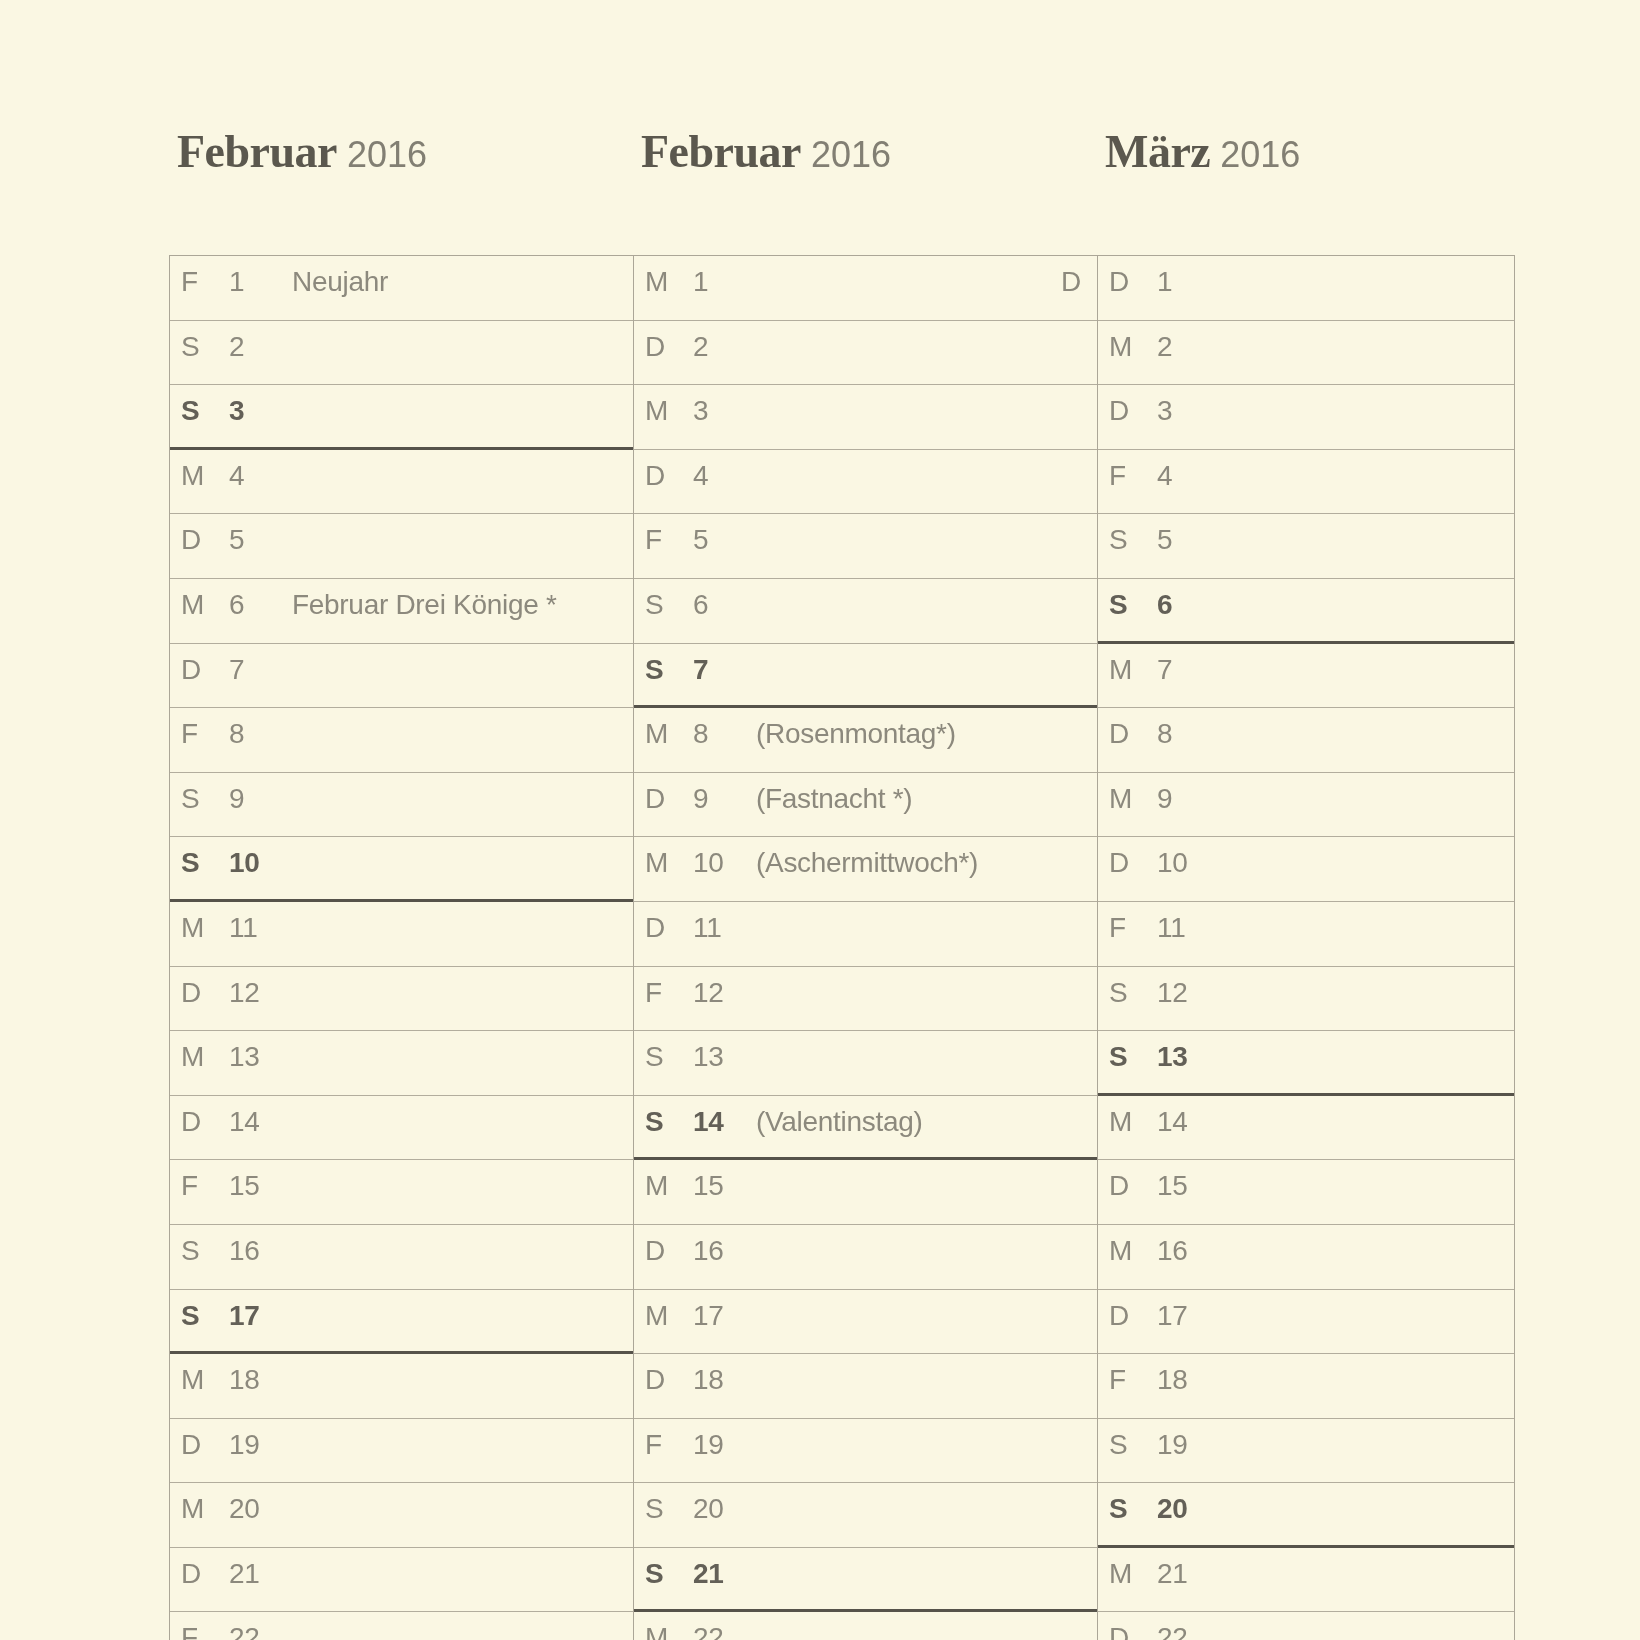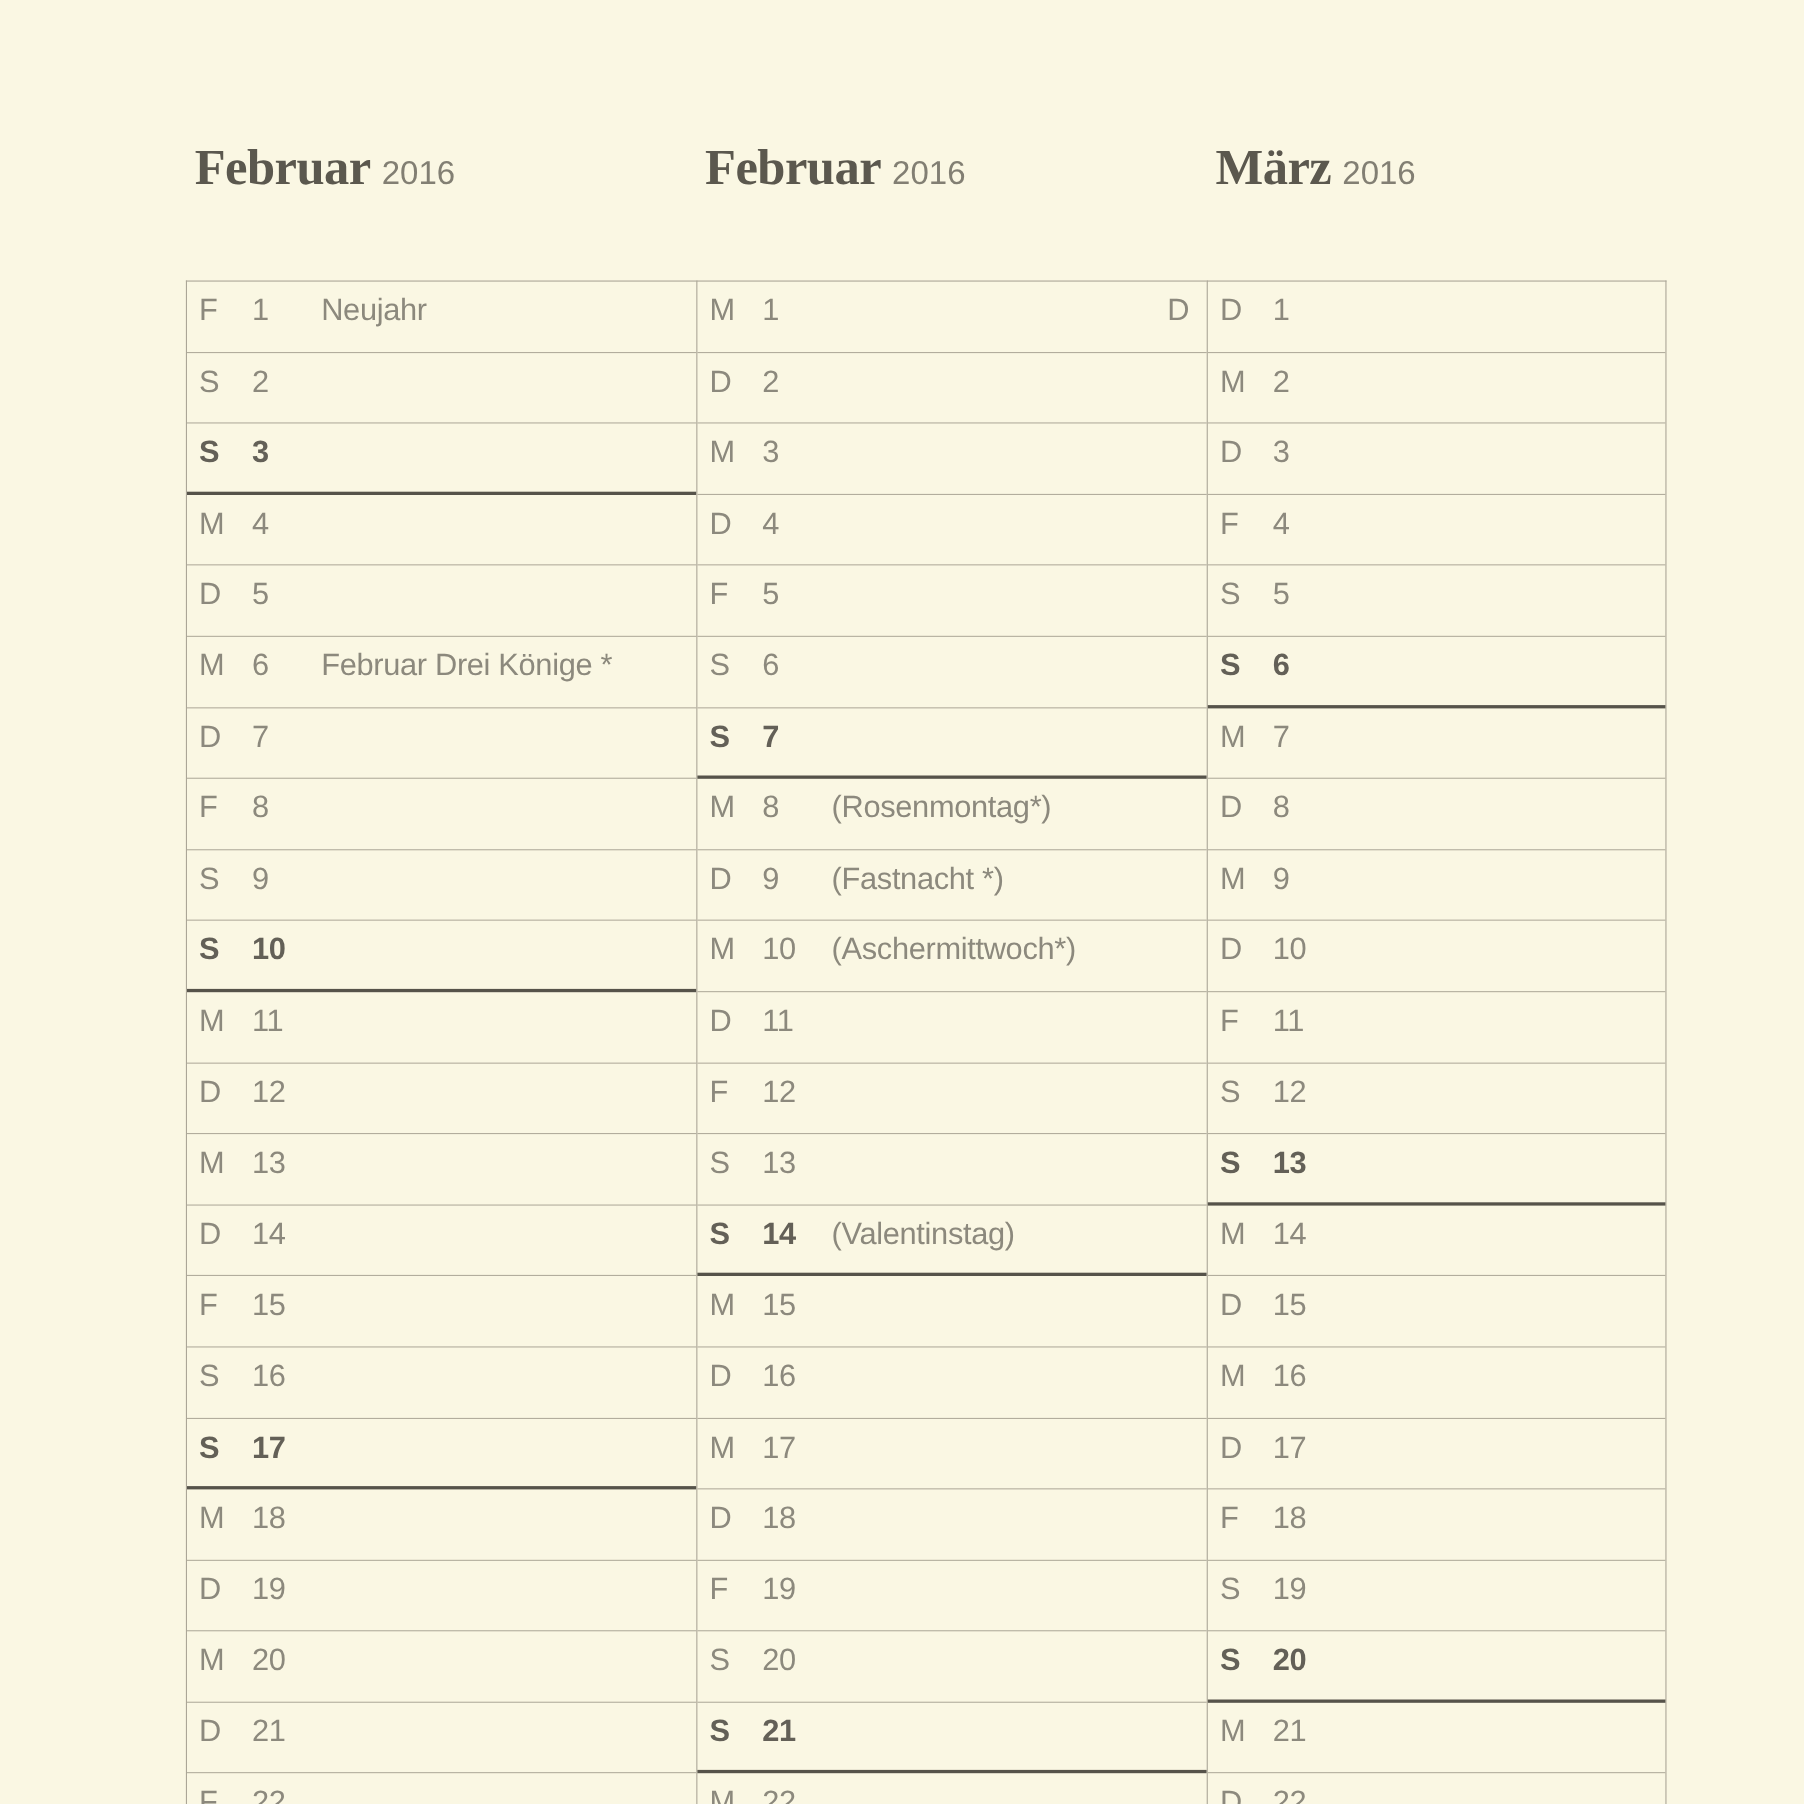--- a/index.html
+++ b/index.html
@@ -20,21 +20,21 @@
   .month.m1{left:633px;text-align:center;}
   .month.m2{left:1097px;width:418px;}
   .month-header{
     position:absolute;top:129px;left:8px;margin:0;
     font-family:"Liberation Serif", serif;
     font-size:46px;font-weight:bold;line-height:1;
     color:#5b584e;white-space:nowrap;letter-spacing:-0.5px;
   }
   .month-year{
     font-family:"Liberation Sans", sans-serif;
-    font-size:30px;font-weight:normal;color:#827f73;
+    font-size:36px;font-weight:normal;color:#827f73;
     margin-left:10px;letter-spacing:0;
   }
   .month-grid{
     position:absolute;top:255px;left:0;right:0;
     border-top:1px solid #aba697;
     border-left:1px solid #aba697;
   }
   .month.m2 .month-grid{border-right:1px solid #aba697;}
   .day-row{
     position:relative;height:64.6px;box-sizing:border-box;

